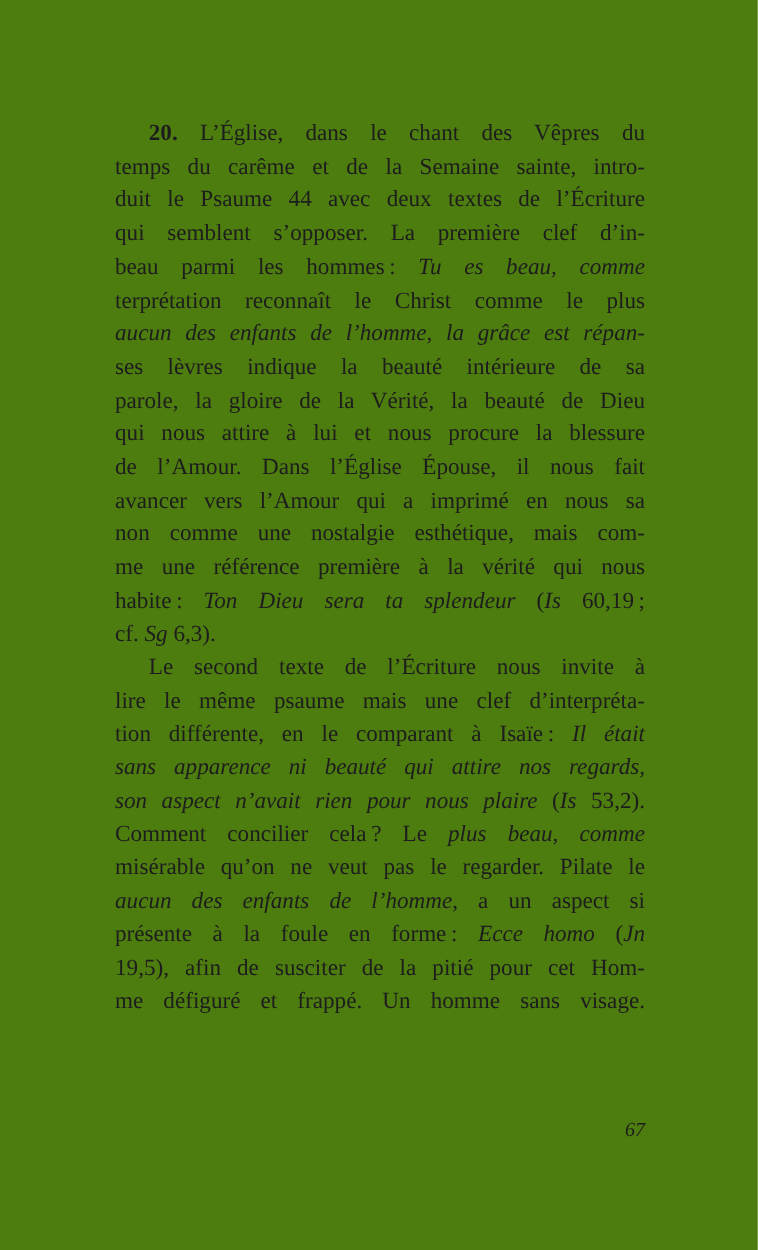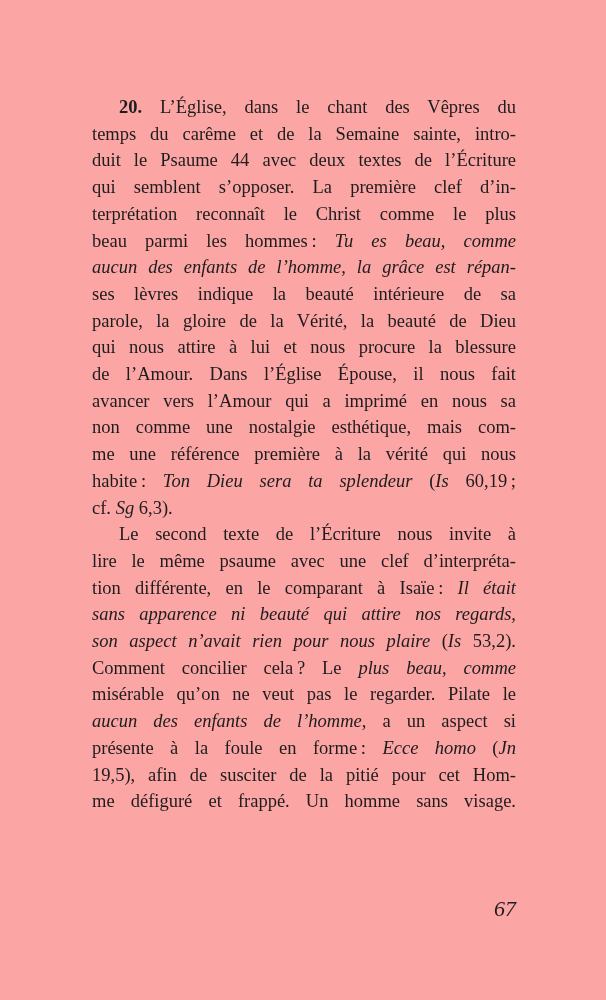--- a/index.html
+++ b/index.html
@@ -1,20 +1,20 @@
 <!DOCTYPE html>
 <html><head>
 <meta charset="utf-8">
 <style>
   html, body { margin: 0; padding: 0; }
   .page {
     position: relative;
     width: 606px;
     height: 1000px;
-    background: #fca5a5;
+    background: #4d7c0f;
     color: #1d1d1d;
     font-family: "Liberation Serif", "DejaVu Serif", serif;
     overflow: hidden;
   }
   .text-block {
     position: absolute;
     left: 92px;
     top: 94px;
     width: 424px;
     font-size: 18.5px;
@@ -25,50 +25,50 @@
   .line.just { text-align-last: justify; }
   .line.first { text-indent: 27px; }
   .bold { font-weight: bold; }
   .italic { font-style: italic; }
   .folio {
     position: absolute;
     left: 92px;
     top: 896px;
     width: 424px;
     text-align: right;
-    font-size: 22px;
+    font-size: 16px;
     font-style: italic;
   }
 </style>
 </head>
 <body>
 
 <div class="page">
   <div class="text-block">
       <div class="paragraph">
         <div class="line just first"><span class="bold">20.</span><span> L’Église, dans le chant des Vêpres du</span></div>
         <div class="line just"><span>temps du carême et de la Semaine sainte, intro-</span></div>
         <div class="line just"><span>duit le Psaume 44 avec deux textes de l’Écriture</span></div>
         <div class="line just"><span>qui semblent s’opposer. La première clef d’in-</span></div>
+        <div class="line just"><span>beau parmi les hommes : </span><span class="italic">Tu es beau, comme</span></div>
         <div class="line just"><span>terprétation reconnaît le Christ comme le plus</span></div>
-        <div class="line just"><span>beau parmi les hommes : </span><span class="italic">Tu es beau, comme</span></div>
         <div class="line just"><span class="italic">aucun des enfants de l’homme, la grâce est répan-</span></div>
         <div class="line just"><span>ses lèvres indique la beauté intérieure de sa</span></div>
         <div class="line just"><span>parole, la gloire de la Vérité, la beauté de Dieu</span></div>
         <div class="line just"><span>qui nous attire à lui et nous procure la blessure</span></div>
         <div class="line just"><span>de l’Amour. Dans l’Église Épouse, il nous fait</span></div>
         <div class="line just"><span>avancer vers l’Amour qui a imprimé en nous sa</span></div>
         <div class="line just"><span>non comme une nostalgie esthétique, mais com-</span></div>
         <div class="line just"><span>me une référence première à la vérité qui nous</span></div>
         <div class="line just"><span>habite : </span><span class="italic">Ton Dieu sera ta splendeur</span><span> (</span><span class="italic">Is</span><span> 60,19 ;</span></div>
         <div class="line"><span>cf. </span><span class="italic">Sg</span><span> 6,3).</span></div>
       </div>
       <div class="paragraph">
         <div class="line just first"><span>Le second texte de l’Écriture nous invite à</span></div>
-        <div class="line just"><span>lire le même psaume avec une clef d’interpréta-</span></div>
+        <div class="line just"><span>lire le même psaume mais une clef d’interpréta-</span></div>
         <div class="line just"><span>tion différente, en le comparant à Isaïe : </span><span class="italic">Il était</span></div>
         <div class="line just"><span class="italic">sans apparence ni beauté qui attire nos regards,</span></div>
         <div class="line just"><span class="italic">son aspect n’avait rien pour nous plaire</span><span> (</span><span class="italic">Is</span><span> 53,2).</span></div>
         <div class="line just"><span>Comment concilier cela ? Le </span><span class="italic">plus beau, comme</span></div>
         <div class="line just"><span>misérable qu’on ne veut pas le regarder. Pilate le</span></div>
         <div class="line just"><span class="italic">aucun des enfants de l’homme</span><span>, a un aspect si</span></div>
         <div class="line just"><span>présente à la foule en forme : </span><span class="italic">Ecce homo</span><span> (</span><span class="italic">Jn</span></div>
         <div class="line just"><span>19,5), afin de susciter de la pitié pour cet Hom-</span></div>
         <div class="line just"><span>me défiguré et frappé. Un homme sans visage.</span></div>
       </div>

